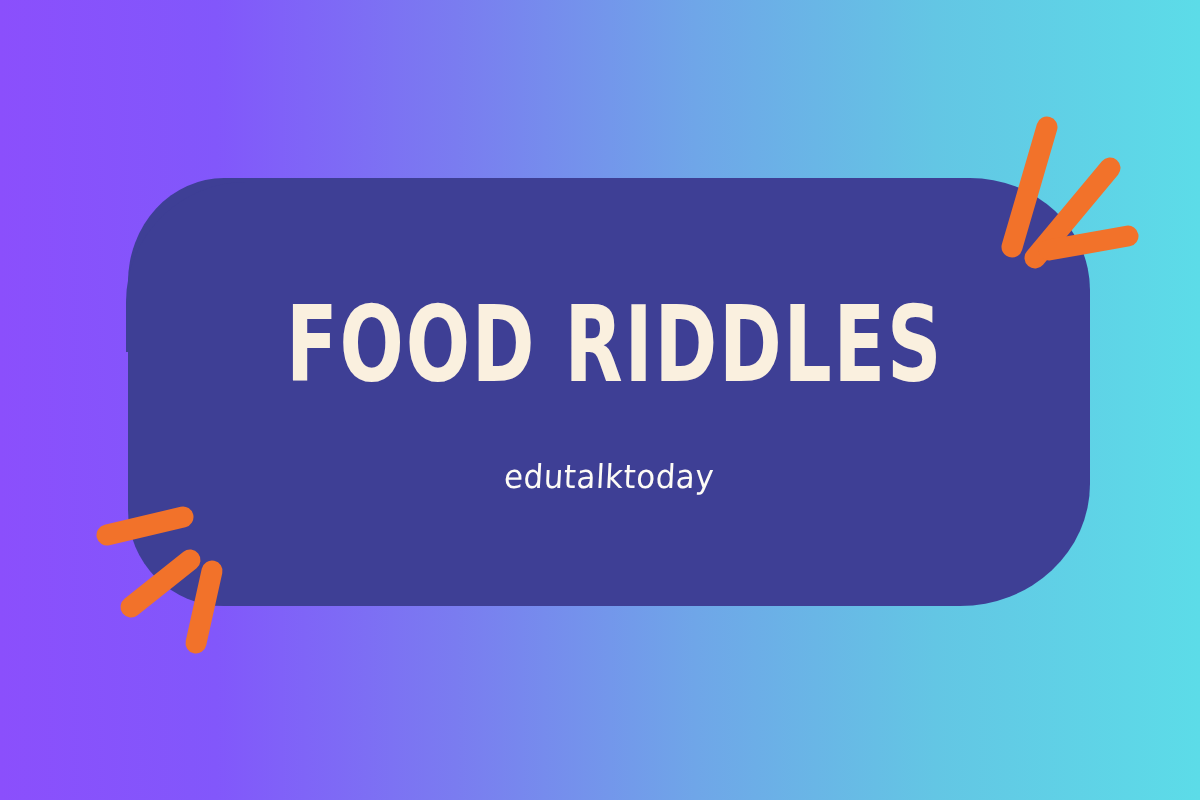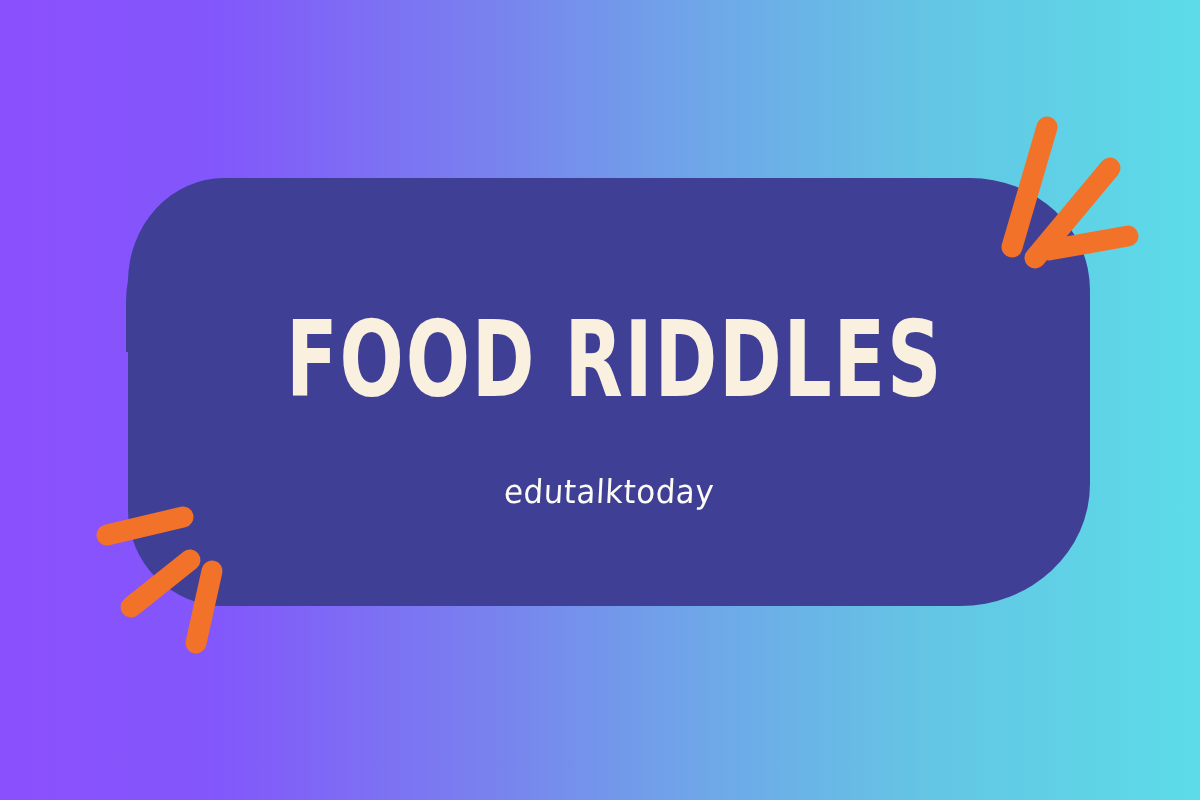--- a/index.html
+++ b/index.html
@@ -60,21 +60,20 @@
     position: absolute;
     left: 128px;
     top: 178px;
     width: 962px;
     height: 428px;
     display: flex;
     flex-direction: column;
     align-items: center;
     justify-content: center;
     text-align: center;
-    margin-top: 15px;
   }
 
   #title {
     font-family: "DejaVu Sans", sans-serif;
     font-weight: 700;
     font-size: 86px;
     line-height: 1;
     letter-spacing: 2px;
     color: #FAF0DF;
     transform: scaleX(0.88) scaleY(1.22);

